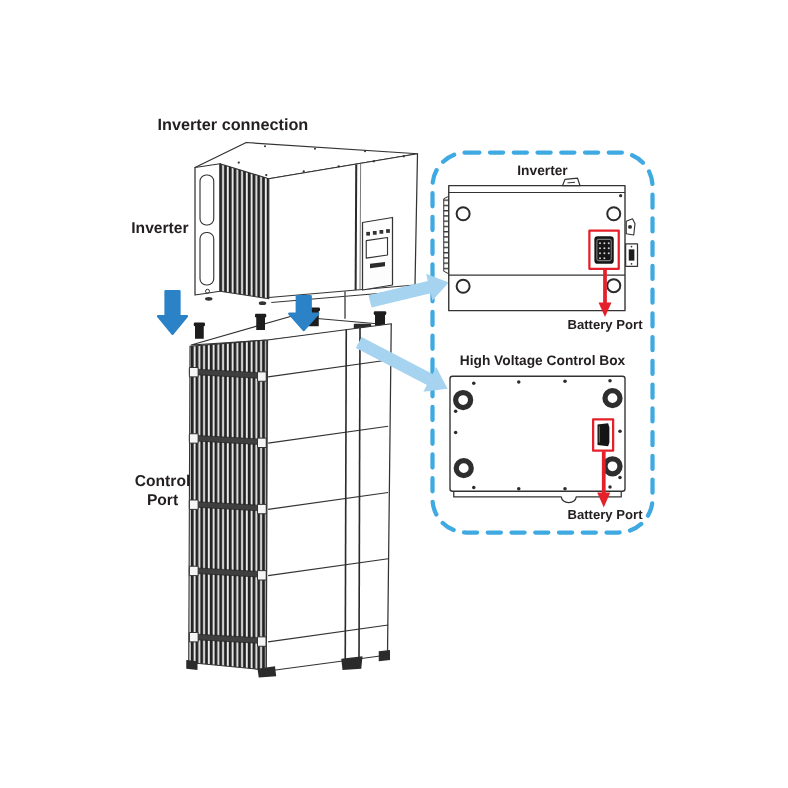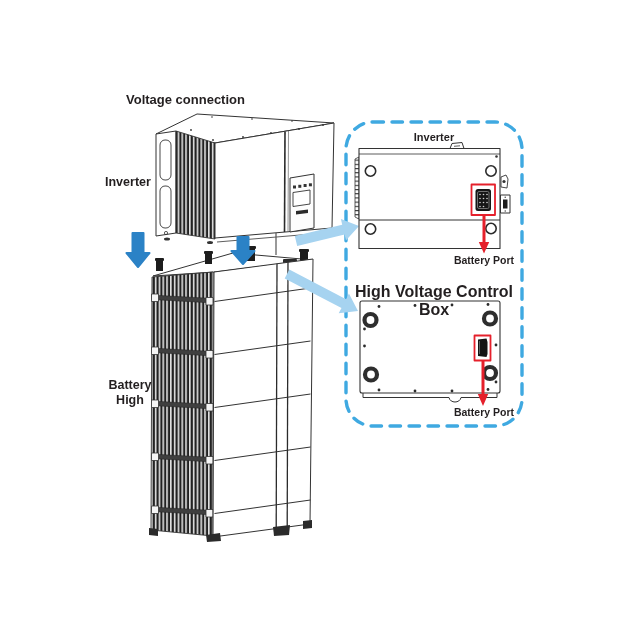--- a/index.html
+++ b/index.html
@@ -6,21 +6,21 @@
   .canvas{
     position:relative;width:630px;height:630px;background:#ffffff;
     font-family:"Liberation Sans", sans-serif;color:#231f20;overflow:hidden;
   }
   .lbl{position:absolute;color:#231f20;font-weight:bold;}
   .title{left:126px;top:92px;font-size:13px;font-weight:700;}
   .inverter-main{left:105px;top:175px;font-size:12.5px;}
   .battery-pack{left:100px;top:378px;width:60px;text-align:center;font-size:12.5px;line-height:14.5px;}
   .battery-pack span{display:block;}
   .detail-inv-title{left:392px;top:131px;width:84px;text-align:center;font-size:11px;}
-  .detail-hv-title{left:350px;top:283px;width:168px;text-align:center;font-size:16px;font-weight:600;}
+  .detail-hv-title{left:350px;top:283px;width:168px;text-align:center;font-size:11px;font-weight:600;}
   .port-top{left:444px;top:254px;width:80px;text-align:center;font-size:10.5px;font-weight:600;}
   .port-bottom{left:444px;top:406px;width:80px;text-align:center;font-size:10.5px;font-weight:600;}
   svg{position:absolute;left:0;top:0;}
 </style>
 </head>
 <body>
 
 <div class="canvas">
 
   <svg width="630" height="630" viewBox="0 0 630 630">
@@ -223,23 +223,23 @@
         <line x1="479.5" y1="341" x2="479.5" y2="354" stroke="#5c5c5c" stroke-width="1"></line>
         <rect x="474.5" y="335.5" width="16" height="25" style="stroke:var(--port-highlight-red,#E5202B)" stroke-width="1.8"></rect>
       </g>
       <g>
         <line x1="483" y1="361" x2="483" y2="395" style="stroke:var(--port-highlight-red,#E5202B)" stroke-width="3"></line>
         <polygon points="477.8,394 488.2,394 483,406" style="fill:var(--port-highlight-red,#E5202B)" stroke="none"></polygon>
       </g>
     </g>
   </svg>
 
-  <div class="lbl title">Voltage connection</div>
+  <div class="lbl title">Inverter connection</div>
   <div class="lbl inverter-main">Inverter</div>
   <div class="lbl battery-pack">
-    <span>Battery</span>
-    <span>High</span>
+    <span>Control</span>
+    <span>Port</span>
   </div>
   <div class="lbl detail-inv-title">Inverter</div>
   <div class="lbl detail-hv-title">High Voltage Control Box</div>
   <div class="lbl port-top">Battery Port</div>
   <div class="lbl port-bottom">Battery Port</div>
 </div>
 
 </body></html>

